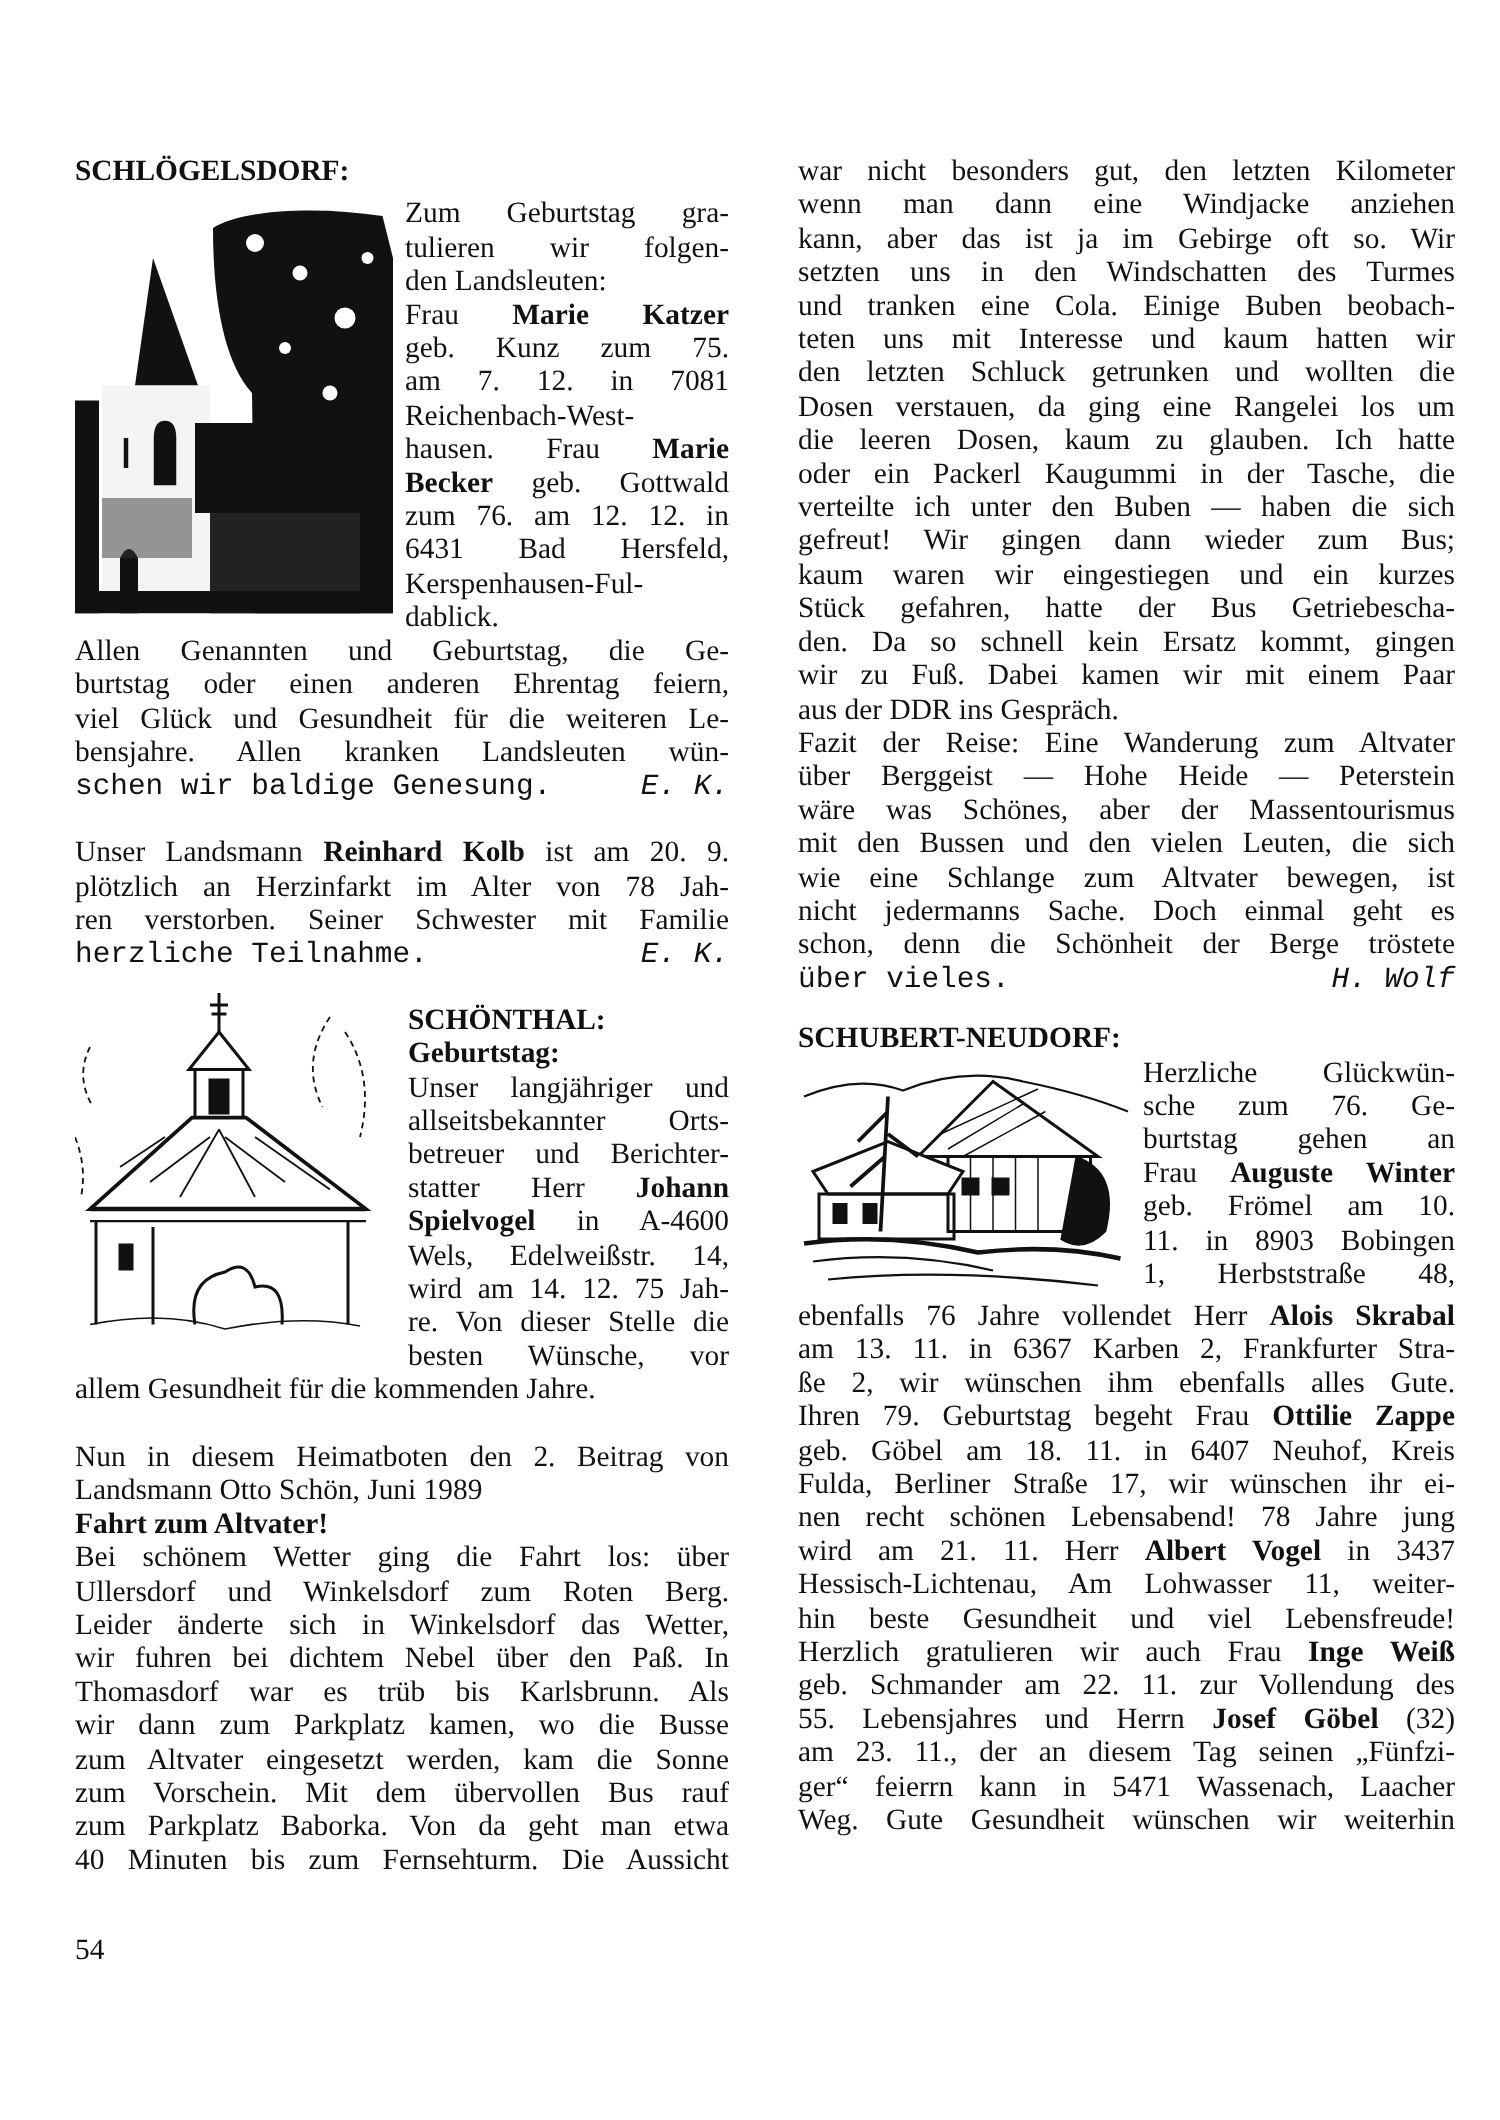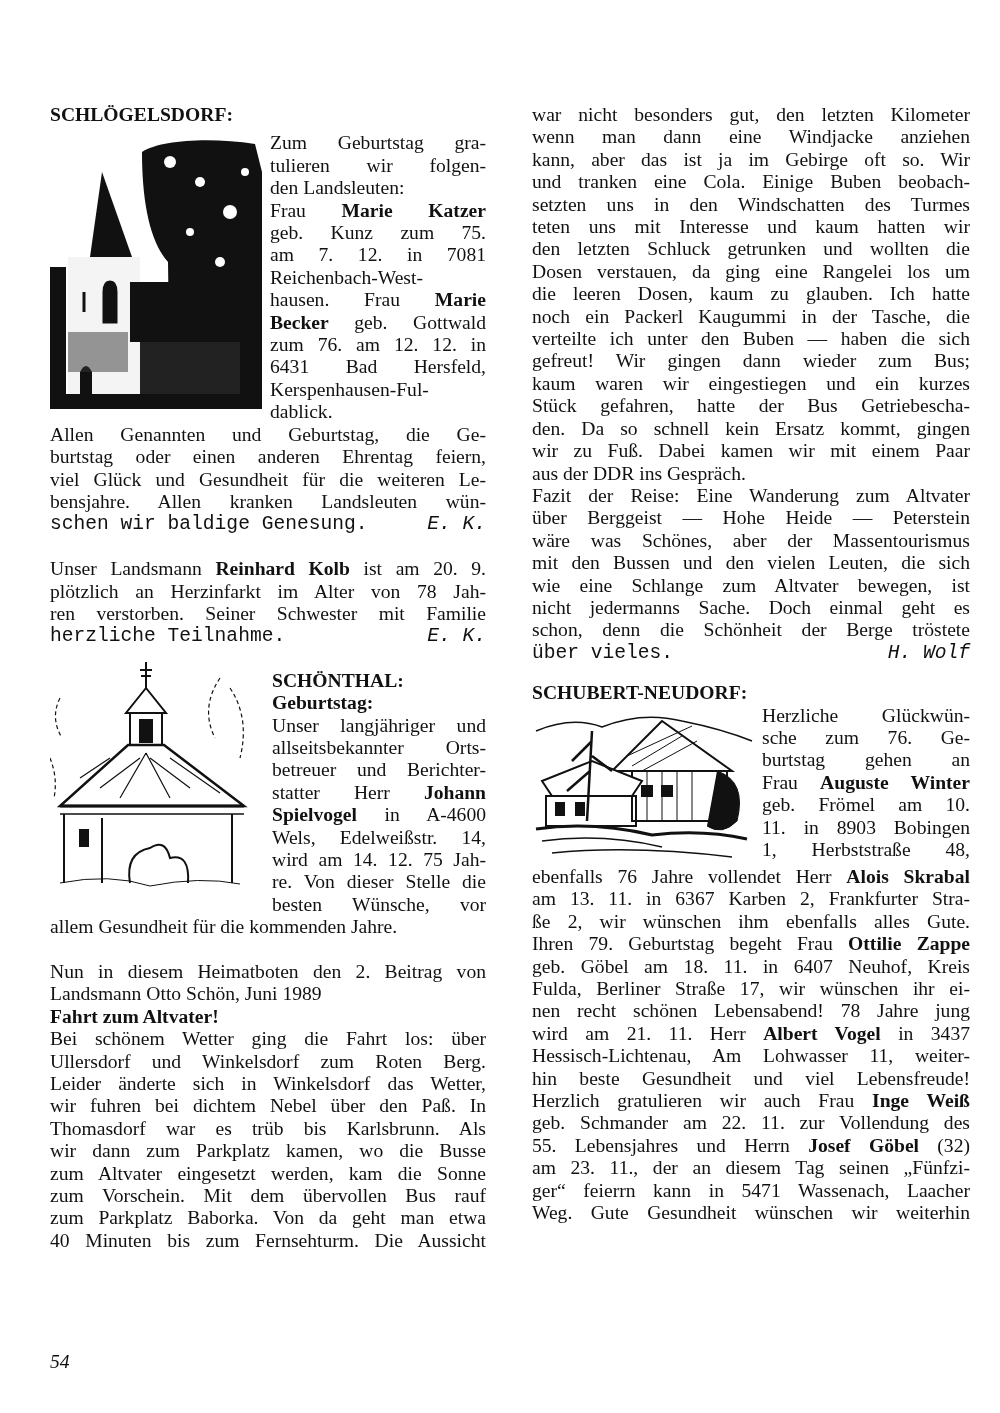--- a/index.html
+++ b/index.html
@@ -11,21 +11,21 @@
     .line { display: block; white-space: nowrap; text-align: justify; text-align-last: justify; }
     .line.last { text-align-last: left; }
     .line.sig { text-align-last: left; display: flex; justify-content: space-between; font-family: Liberation Mono, monospace; }
     .sig-right { font-style: italic; }
     h2 { font-size: 19.6px; font-weight: bold; margin: 0; line-height: 22.4px; font-family: Liberation Serif, serif; }
     b { font-weight: bold; }
     .gap { height: 22.4px; }
     .wrapblock { display: flex; justify-content: space-between; }
     .wrapblock .txt { flex: 1; }
     .fig { flex: none; position: relative; }
-    .page-number { position: absolute; left: 50px; top: 1351px; font-size: 19.6px; font-style: italic; }
+    .page-number { position: absolute; left: 50px; top: 1290px; font-size: 19.6px; }
     .church-photo { width: 212px; height: 277px; margin: 0 6px 0 0; }
     .chapel-drawing { width: 212px; height: 240px; }
     .house-drawing { width: 222px; height: 150px; }
   </style>
 </head>
 <body>
 
 <div class="col left">
   <section>
     <h2>SCHLÖGELSDORF:</h2>
@@ -146,27 +146,27 @@
     <span class="line">zum Parkplatz Baborka. Von da geht man etwa</span>
     <span class="line">40 Minuten bis zum Fernsehturm. Die Aussicht</span>
   </section>
 </div>
 
 <div class="col right">
   <section>
     <span class="line">war nicht besonders gut, den letzten Kilometer</span>
     <span class="line">wenn man dann eine Windjacke anziehen</span>
     <span class="line">kann, aber das ist ja im Gebirge oft so. Wir</span>
+    <span class="line">setzten uns in den Windschatten des Turmes</span>
     <span class="line">und tranken eine Cola. Einige Buben beobach-</span>
-    <span class="line">setzten uns in den Windschatten des Turmes</span>
     <span class="line">teten uns mit Interesse und kaum hatten wir</span>
     <span class="line">den letzten Schluck getrunken und wollten die</span>
     <span class="line">Dosen verstauen, da ging eine Rangelei los um</span>
     <span class="line">die leeren Dosen, kaum zu glauben. Ich hatte</span>
-    <span class="line">noch ein Packerl Kaugummi in der Tasche, die</span>
+    <span class="line">oder ein Packerl Kaugummi in der Tasche, die</span>
     <span class="line">verteilte ich unter den Buben — haben die sich</span>
     <span class="line">gefreut! Wir gingen dann wieder zum Bus;</span>
     <span class="line">kaum waren wir eingestiegen und ein kurzes</span>
     <span class="line">Stück gefahren, hatte der Bus Getriebescha-</span>
     <span class="line">den. Da so schnell kein Ersatz kommt, gingen</span>
     <span class="line">wir zu Fuß. Dabei kamen wir mit einem Paar</span>
     <span class="line last">aus der DDR ins Gespräch.</span>
     <span class="line">Fazit der Reise: Eine Wanderung zum Altvater</span>
     <span class="line">über Berggeist — Hohe Heide — Peterstein</span>
     <span class="line">wäre was Schönes, aber der Massentourismus</span>

